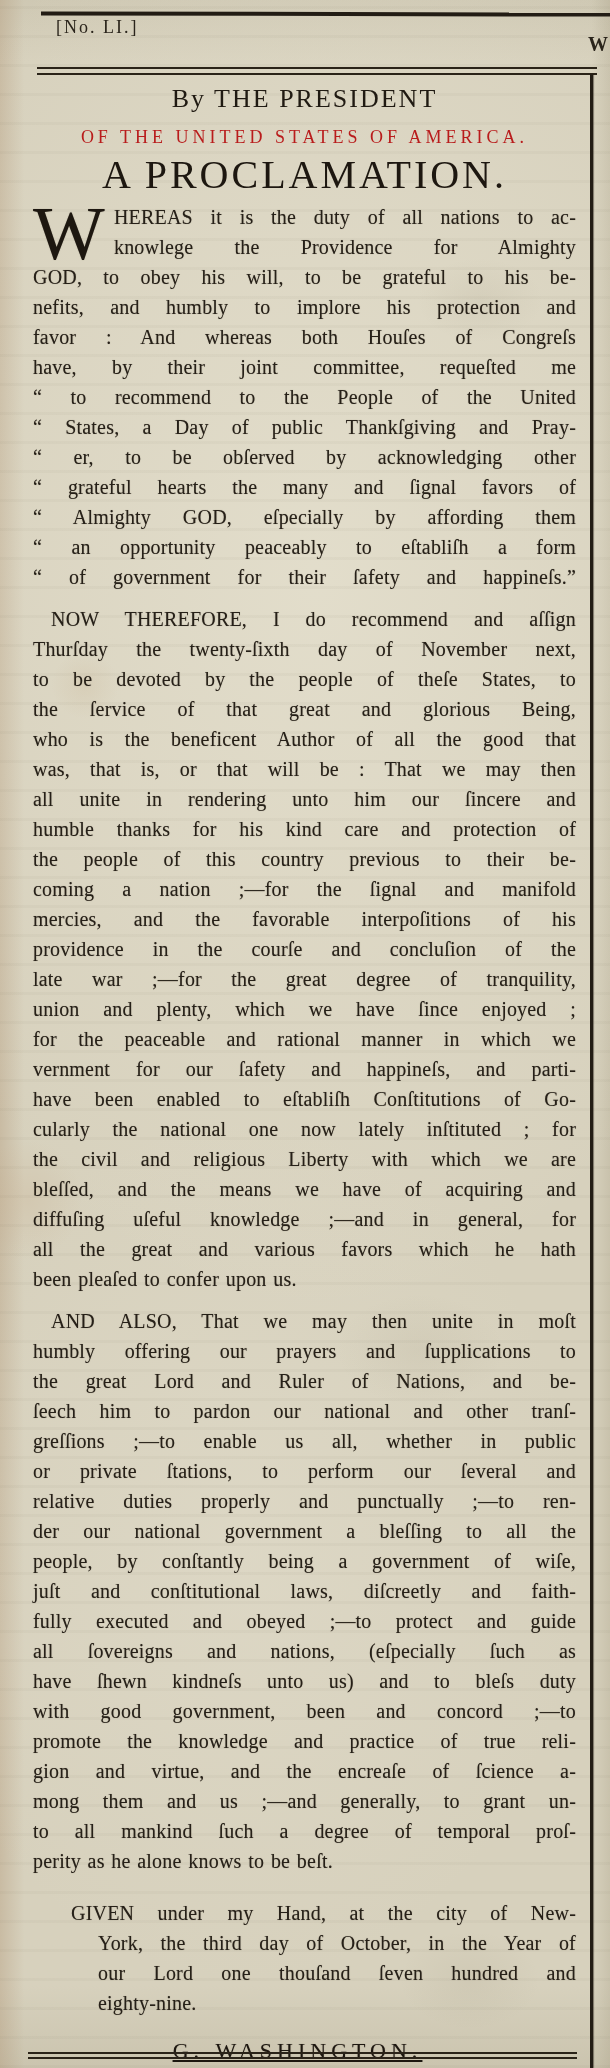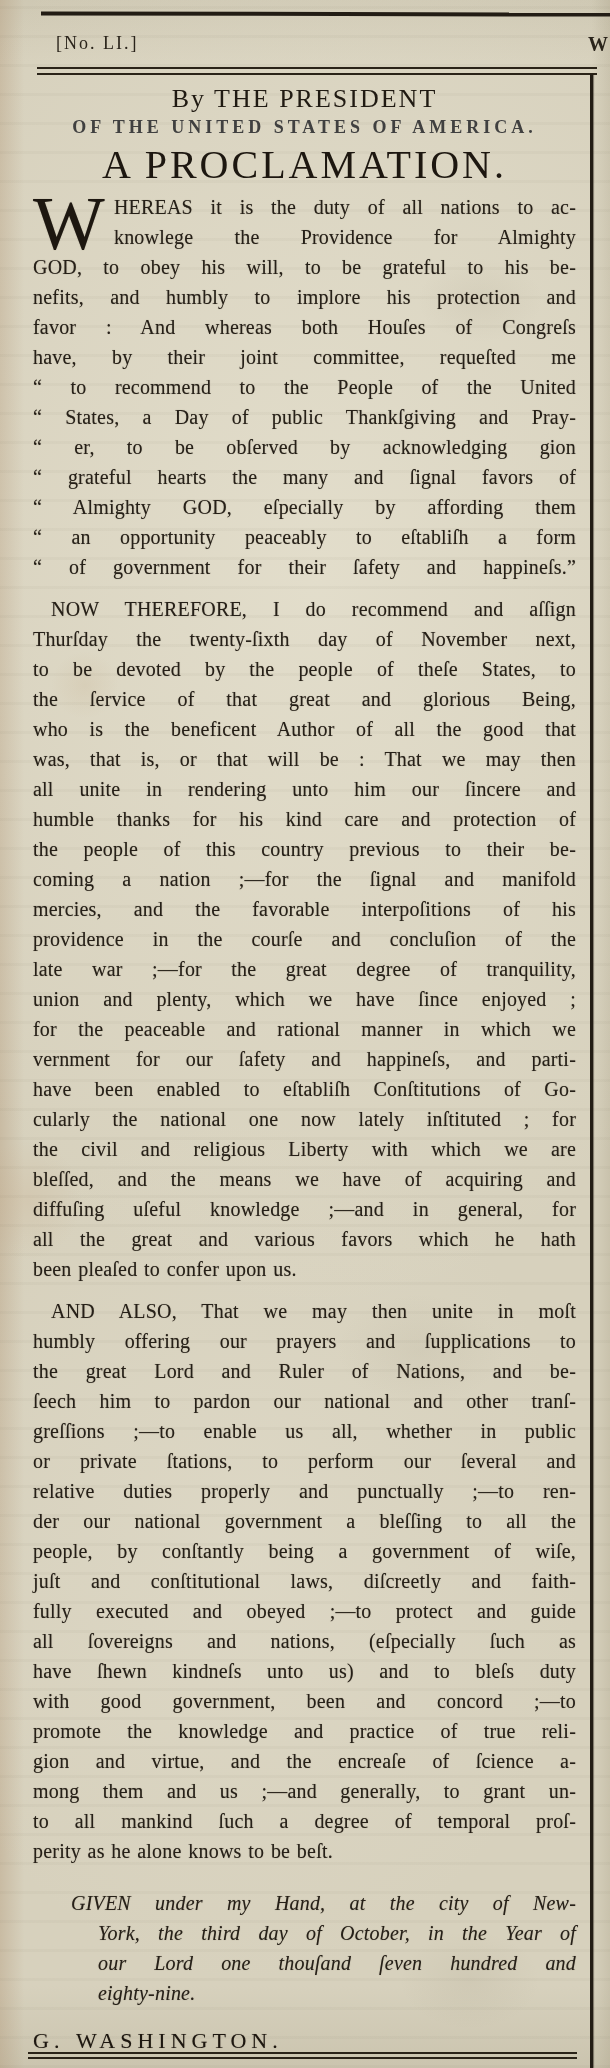--- a/index.html
+++ b/index.html
@@ -30,42 +30,42 @@
     background:radial-gradient(50% 50% at 50% 50%, rgba(170,130,80,0.10), rgba(170,130,80,0) 75%);}
 
   
   .rule-top-thick{position:absolute;left:41px;right:0;top:12px;height:4px;background:#221c14;box-shadow:0 3px 0 -2px rgba(34,28,20,0.55);transform:rotate(0.12deg);}
   .rule-double-upper{position:absolute;left:37px;right:13px;top:67px;height:2px;background:#2a2318;}
   .rule-double-lower{position:absolute;left:37px;right:13px;top:73px;height:2px;background:#2a2318;}
   .rule-vertical{position:absolute;left:590px;top:74px;bottom:0;width:3px;background:#231d15;box-shadow:1px 0 1px rgba(35,29,21,0.5);}
   .rule-bottom-upper{position:absolute;left:28px;width:549px;top:2052px;height:2px;background:#2a2318;}
   .rule-bottom-lower{position:absolute;left:28px;width:549px;top:2057px;height:2px;background:#2a2318;}
 
-  .pageno{position:absolute;left:56px;top:33px;font-size:18px;letter-spacing:2px;color:#2a241b;}
+  .pageno{position:absolute;left:56px;top:17px;font-size:18px;letter-spacing:2px;color:#2a241b;}
   .edge-letter{position:absolute;left:588px;top:33px;font-size:20px;font-weight:bold;color:#2a241b;}
 
   .column{position:absolute;left:33px;top:84px;width:543px;}
   .byline{text-align:center;font-size:26px;line-height:30px;letter-spacing:2px;color:#201a12;}
-  .subline{text-align:center;font-size:18px;line-height:22px;letter-spacing:4px;margin-top:2px;white-space:nowrap;color:#404040;font-weight:bold;}
+  .subline{text-align:center;font-size:18px;line-height:22px;letter-spacing:4px;margin-top:12px;white-space:nowrap;color:#b91c1c;}
   .main-title{text-align:center;font-size:40px;line-height:46px;letter-spacing:3px;margin-top:4px;margin-bottom:4px;color:#1d1710;}
 
   .bodytext{font-size:20px;line-height:30px;letter-spacing:0.2px;word-spacing:1.5px;
     text-shadow:0 0 1px rgba(48,38,26,0.35);}
   .para{margin:0 0 12px 0;}
   .para:last-of-type{margin-bottom:0;}
   .tline{text-align:justify;text-align-last:justify;white-space:normal;}
   .tline.last{text-align-last:left;}
   .para.indent .tline:first-child{text-indent:18px;}
   .dropcap{float:left;font-size:76px;line-height:54px;padding:4px 9px 0 0;color:#1d1710;}
 
-  .attestation{font-style:italic;margin:22px 0 16px 38px;width:505px;font-size:20px;line-height:30px;}
+  .attestation{margin:22px 0 16px 38px;width:505px;font-size:20px;line-height:30px;}
   .attestation .tline{padding-left:27px;}
   .attestation .tline:first-child{padding-left:0;}
 
-  .signature{margin-top:18px;text-align:left;padding-right:14px;font-size:22px;letter-spacing:5px;color:#1d1710;white-space:nowrap;}
+  .signature{margin-top:18px;text-align:center;padding-right:14px;font-size:22px;letter-spacing:5px;color:#1d1710;white-space:nowrap;text-decoration:underline;}
 </style>
 </head>
 <body>
 
 <div class="mottle"></div>
 <div class="stain1"></div>
 <div class="stain2"></div>
 
 <div class="rule-top-thick"></div>
 <div class="pageno">[No. LI.]</div>
@@ -83,21 +83,21 @@
     <div class="para">
       <span class="dropcap">W</span>
     <div class="tline">HEREAS it is the duty of all nations to ac-</div>
         <div class="tline">knowlege the Providence for Almighty</div>
         <div class="tline">GOD, to obey his will, to be grateful to his be-</div>
         <div class="tline">nefits, and humbly to implore his protection and</div>
         <div class="tline">favor : And whereas both Houſes of Congreſs</div>
         <div class="tline">have, by their joint committee, requeſted me</div>
         <div class="tline">“ to recommend to the People of the United</div>
         <div class="tline">“ States, a Day of public Thankſgiving and Pray-</div>
-        <div class="tline">“ er, to be obſerved by acknowledging gion</div>
+        <div class="tline">“ er, to be obſerved by acknowledging other</div>
         <div class="tline">“ grateful hearts the many and ſignal favors of</div>
         <div class="tline">“ Almighty GOD, eſpecially by affording them</div>
         <div class="tline">“ an opportunity peaceably to eſtabliſh a form</div>
         <div class="tline">“ of government for their ſafety and happineſs.”</div>
       </div>
     <div class="para indent">
         <div class="tline">NOW THEREFORE, I do recommend and aſſign</div>
         <div class="tline">Thurſday the twenty-ſixth day of November next,</div>
         <div class="tline">to be devoted by the people of theſe States, to</div>
         <div class="tline">the ſervice of that great and glorious Being,</div>

